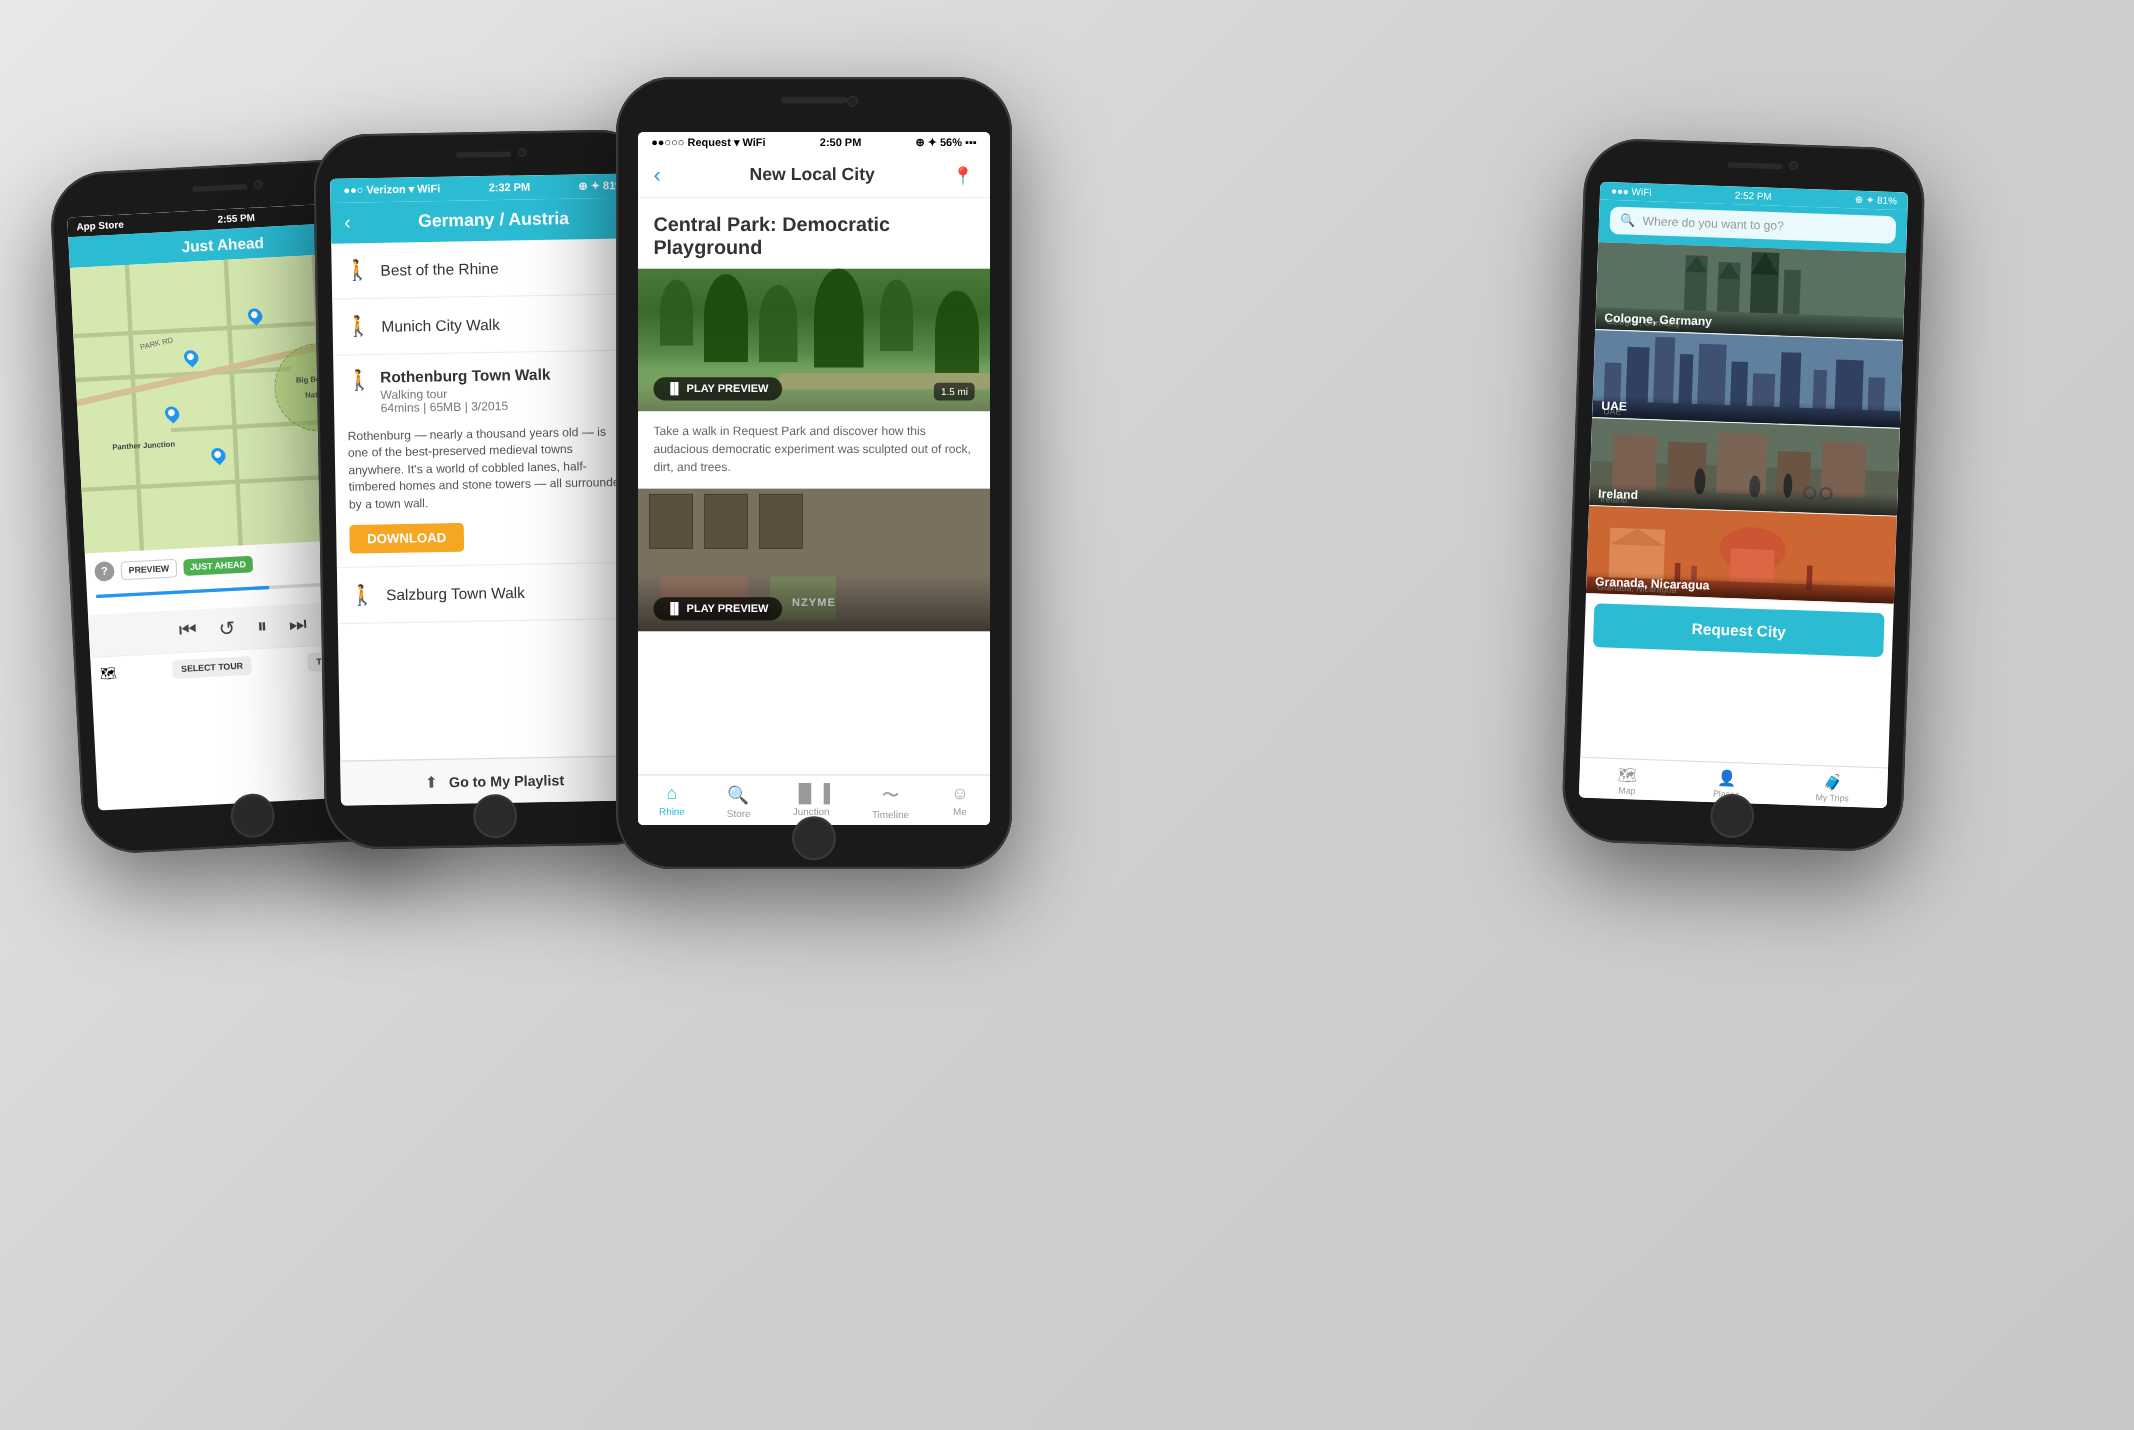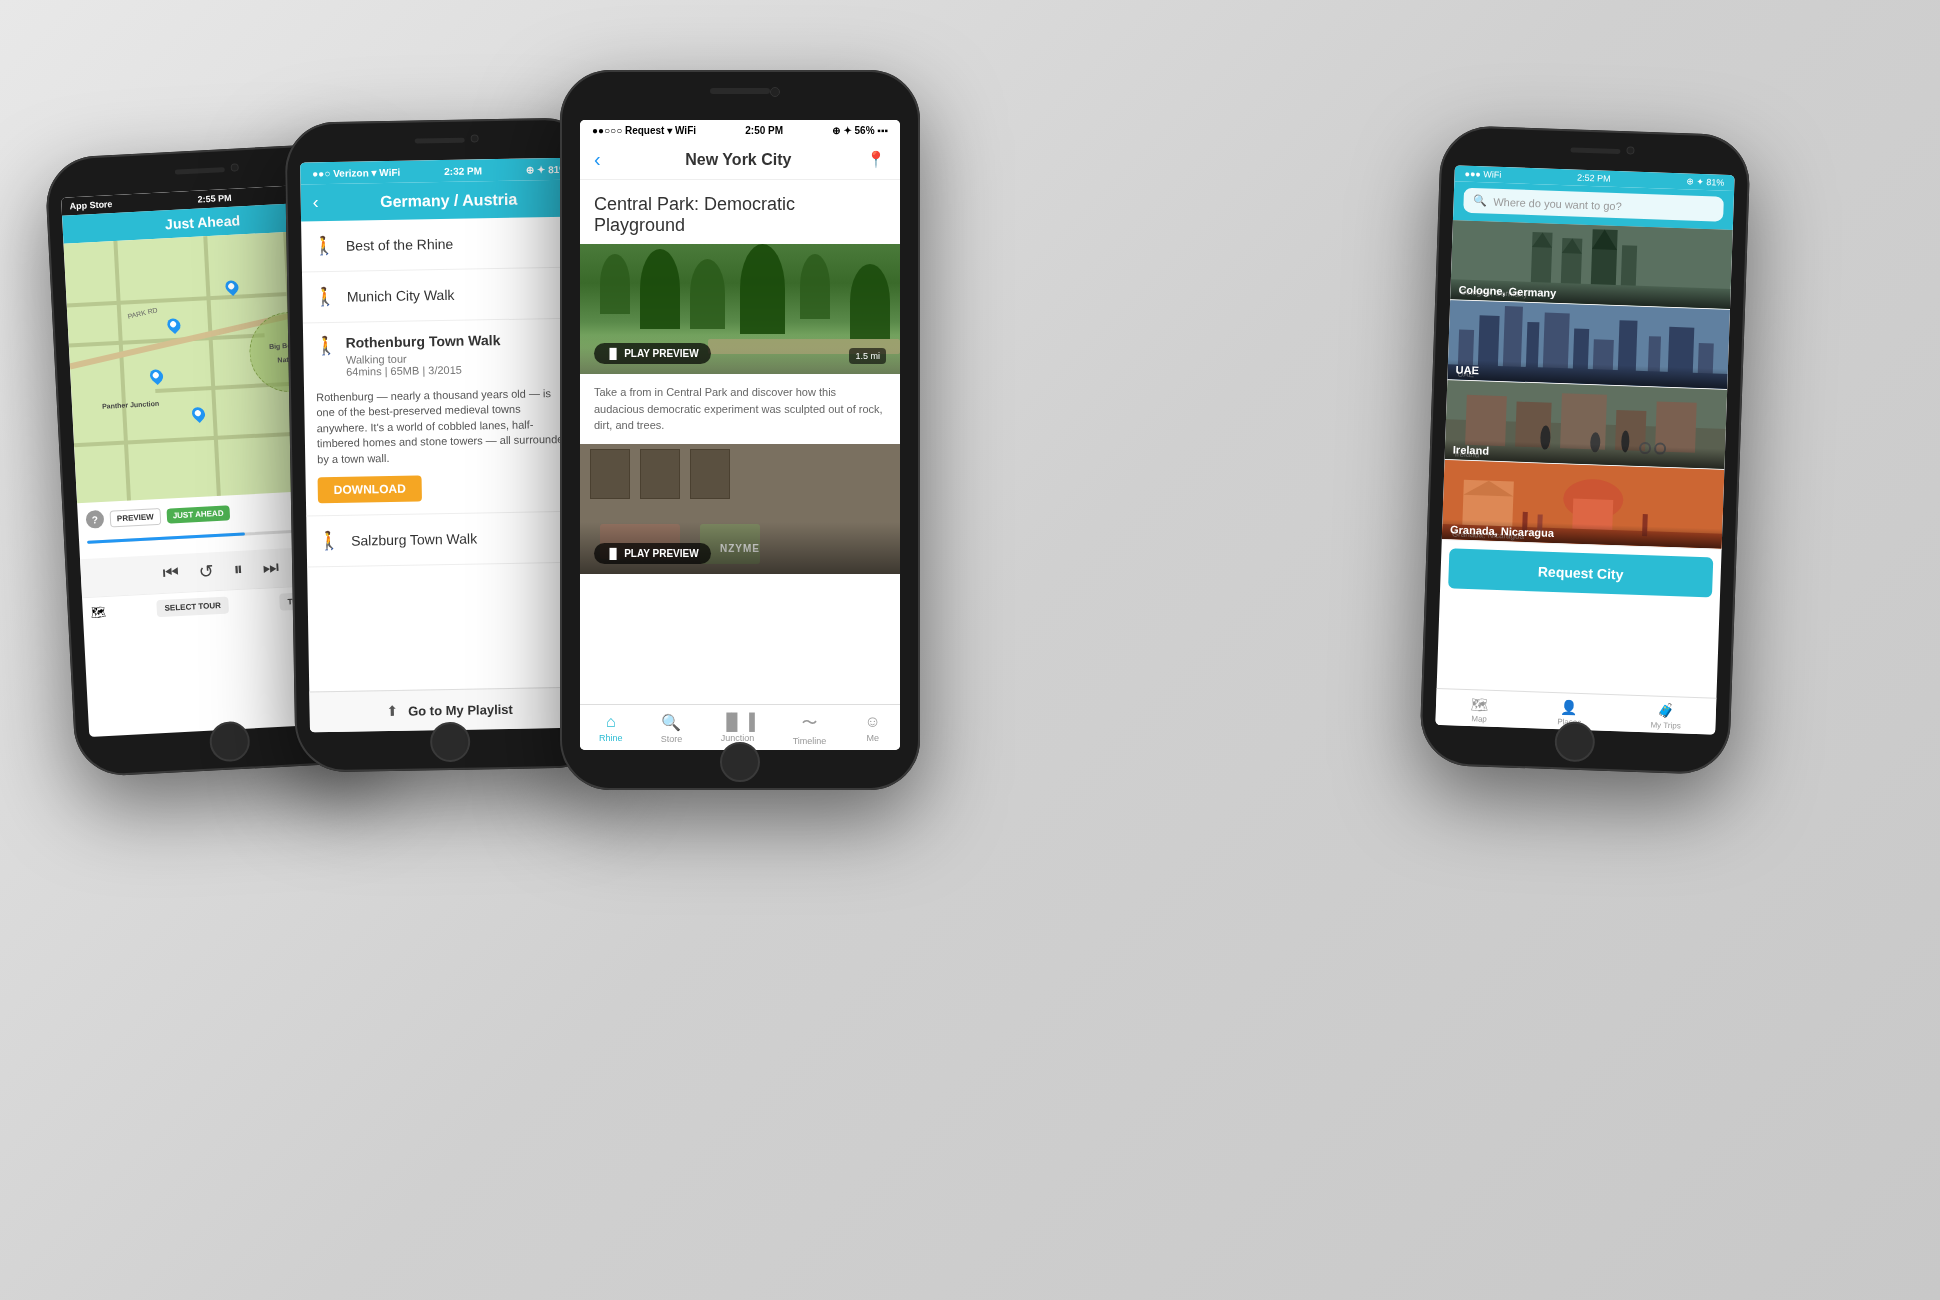--- a/index.html
+++ b/index.html
@@ -334,21 +334,21 @@
     .location-icon {
       font-size: 16px;
       color: #999;
     }
     .nyc-content {
       overflow-y: auto;
       height: calc(100% - 60px);
     }
     .nyc-section-title {
       font-size: 18px;
-      font-weight: 400;
+      font-weight: 700;
       color: #333;
       padding: 14px 14px 8px;
     }
     .nyc-image {
       width: 100%;
       height: 130px;
       position: relative;
       overflow: hidden;
     }
     .play-preview-btn {
@@ -669,21 +669,21 @@
   <div class="phone-speaker" style="width:60px; height:6px;"></div>
   <div class="phone-camera" style="width:10px; height:10px; top:17px;"></div>
   <div class="phone-screen" style="position:relative;">
     <div class="status-bar" style="font-size:10px; padding:3px 12px; height:20px;">
       <span>●●○○○ Request ▾ WiFi</span>
       <span>2:50 PM</span>
       <span>⊕ ✦ 56% ▪▪▪</span>
     </div>
     <div class="nyc-header">
       <span class="nyc-back">‹</span>
-      <span class="nyc-title">New York City</span>
+      <span class="nyc-title">New Local City</span>
       <span class="location-icon">📍</span>
     </div>
     <div class="nyc-content" style="height:calc(100% - 120px); overflow:hidden;">
 
       <div class="nyc-section-title">Central Park: Democratic Playground</div>
       <div class="nyc-image">
 
         <div style="width:100%; height:100%; background: linear-gradient(180deg, #4a7a3a 0%, #3a6a2a 30%, #5a8a4a 60%, #8ab870 80%, #b0d090 100%); position:relative;">
           <div style="position:absolute; bottom:0; left:0; right:0; height:30%; background:linear-gradient(transparent, rgba(0,0,0,0.4));"></div>
 
@@ -695,21 +695,21 @@
           <div style="position:absolute; top:20px; left:270px; width:40px; height:75px; background:#1a4a0a; border-radius:50% 50% 0 0; opacity:0.85;"></div>
 
           <div style="position:absolute; bottom:20px; left:40%; width:60%; height:15px; background:rgba(180,160,120,0.6); border-radius:2px;"></div>
         </div>
         <div class="play-preview-btn">
           <span>▐▌</span>
           <span>PLAY PREVIEW</span>
         </div>
         <div class="duration-badge">1.5 mi</div>
       </div>
-      <div class="nyc-desc">Take a from in Central Park and discover how this audacious democratic experiment was sculpted out of rock, dirt, and trees.</div>
+      <div class="nyc-desc">Take a walk in Request Park and discover how this audacious democratic experiment was sculpted out of rock, dirt, and trees.</div>
 
       <div class="nyc-image">
 
         <div style="width:100%; height:100%; background: linear-gradient(180deg, #8a8a7a 0%, #6a6a5a 40%, #4a4a3a 100%); position:relative; overflow:hidden;">
 
           <div style="position:absolute; top:0; left:0; right:0; bottom:0; background:#7a7060;">
             <div style="position:absolute; top:5px; left:10px; width:40px; height:50px; background:#5a5040; border:1px solid #4a4030;"></div>
             <div style="position:absolute; top:5px; left:60px; width:40px; height:50px; background:#5a5040; border:1px solid #4a4030;"></div>
             <div style="position:absolute; top:5px; left:110px; width:40px; height:50px; background:#5a5040; border:1px solid #4a4030;"></div>
 

